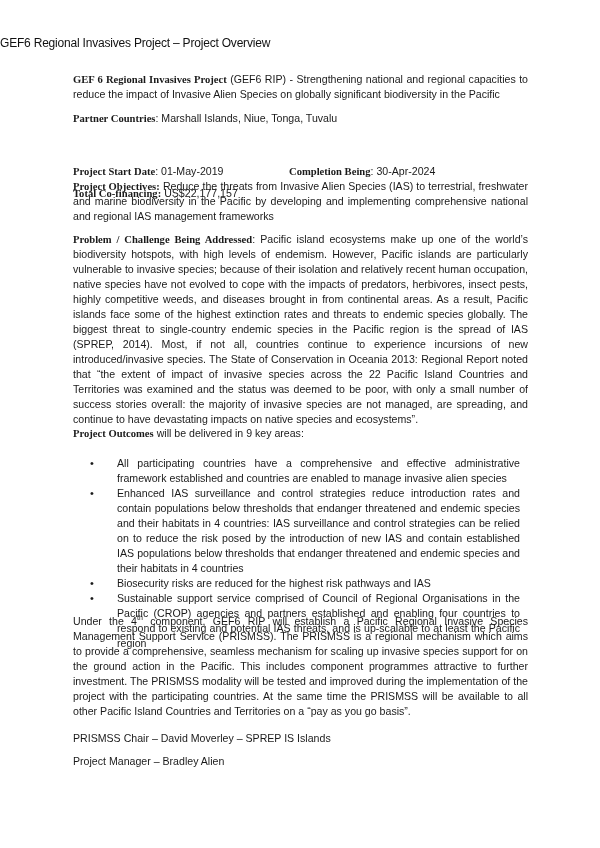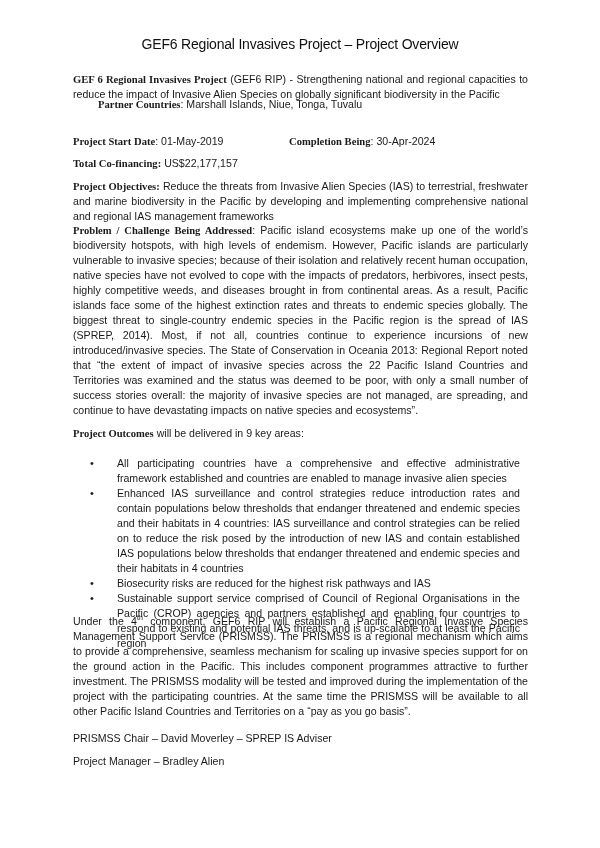--- a/index.html
+++ b/index.html
@@ -3,62 +3,62 @@
   <meta charset="utf-8">
   <style>
     html, body { margin: 0; padding: 0; background: #ffffff; }
     body {
       width: 600px; height: 848px; overflow: hidden; position: relative;
       font-family: "Liberation Sans", sans-serif; color: #1a1a1a;
     }
     .page { position: absolute; left: 73px; top: 0; width: 455px; }
     .title {
       position: absolute; left: -73px; width: 600px; top: 36px;
-      text-align: center; font-size: 14px; font-weight: normal; letter-spacing: -0.2px;
+      font-size: 12px; font-weight: normal; letter-spacing: -0.2px;
       color: #111;
     }
     .body-text { position: absolute; left: 0; width: 455px; font-size: 10.6px; line-height: 15px; }
     p { margin: 0; text-align: justify; }
     b { font-weight: bold; font-family: Liberation Serif, serif; }
-    .row { display: flex; }
+    .row { display: flex; margin-top: 30px; }
     .row .col1 { width: 216px; }
     .row .col2 { flex: 1; }
     ul { margin: 8px; padding: 0 0 0 36px; list-style: none; }
     ul li { position: relative; text-align: justify; }
     ul li::before { content: "\2022"; position: absolute; left: -27px; top: 0; font-size: 11px; }
     sup { font-size: 7px; line-height: 0; vertical-align: super; }
   </style>
 </head>
 <body>
 
 <div class="page">
   <div class="title">GEF6 Regional Invasives Project – Project Overview</div>
 
   <div class="body-text" style="top:72px;">
     <p><b>GEF 6 Regional Invasives Project</b><span> (GEF6 RIP) - Strengthening national and regional capacities to reduce the impact of Invasive Alien Species on globally significant biodiversity in the Pacific</span></p>
   </div>
 
-  <div class="body-text" style="top:97px;margin-left:25px;">
+  <div class="body-text" style="top:111px;">
     <p><b>Partner Countries</b><span>: Marshall Islands, Niue, Tonga, Tuvalu</span></p>
   </div>
 
   <div class="body-text row" style="top:134px;">
     <div class="col1"><b>Project Start Date</b><span>:  01-May-2019</span></div>
     <div class="col2"><b>Completion Being</b><span>:  30-Apr-2024</span></div>
   </div>
 
   <div class="body-text row" style="top:156px;">
     <div class="col2"><b>Total Co-financing:</b><span>  US$22,177,157</span></div>
   </div>
 
   <div class="body-text" style="top:179px;">
     <p><b>Project Objectives:</b><span>  Reduce the threats from Invasive Alien Species (IAS) to terrestrial, freshwater and marine biodiversity in the Pacific by developing and implementing comprehensive national and regional IAS management frameworks</span></p>
   </div>
 
-  <div class="body-text" style="top:223px;">
+  <div class="body-text" style="top:232px;">
     <p><b>Problem / Challenge Being Addressed</b><span>: Pacific island ecosystems make up one of the world’s biodiversity hotspots, with high levels of endemism. However, Pacific islands are particularly vulnerable to invasive species; because of their isolation and relatively recent human occupation, native species have not evolved to cope with the impacts of predators, herbivores, insect pests, highly competitive weeds, and diseases brought in from continental areas. As a result, Pacific islands face some of the highest extinction rates and threats to endemic species globally. The biggest threat to single-country endemic species in the Pacific region is the spread of IAS (SPREP, 2014). Most, if not all, countries continue to experience incursions of new introduced/invasive species. The State of Conservation in Oceania 2013: Regional Report noted that “the extent of impact of invasive species across the 22 Pacific Island Countries and Territories was examined and the status was deemed to be poor, with only a small number of success stories overall: the majority of invasive species are not managed, are spreading, and continue to have devastating impacts on native species and ecosystems”.</span></p>
   </div>
 
   <div class="body-text" style="top:426px;">
     <p><b>Project Outcomes</b><span> will be delivered in 9 key areas:</span></p>
   </div>
 
   <div class="body-text" style="top:448px;">
     <ul>
       <li>All participating countries have a comprehensive and effective administrative framework established and countries are enabled to manage invasive alien species</li>
@@ -66,19 +66,19 @@
       <li>Biosecurity risks are reduced for the highest risk pathways and IAS</li>
       <li>Sustainable support service comprised of Council of Regional Organisations in the Pacific (CROP) agencies and partners established and enabling four countries to respond to existing and potential IAS threats, and is up-scalable to at least the Pacific region</li>
     </ul>
   </div>
 
   <div class="body-text" style="top:614px;">
     <p><span>Under the 4</span><sup>th</sup><span> component, GEF6 RIP will establish a Pacific Regional Invasive Species Management Support Service (PRISMSS). The PRISMSS is a regional mechanism which aims to provide a comprehensive, seamless mechanism for scaling up invasive species support for on the ground action in the Pacific.  This includes component programmes attractive to further investment.  The PRISMSS modality will be tested and improved during the implementation of the project with the participating countries. At the same time the PRISMSS will be available to all other Pacific Island Countries and Territories on a “pay as you go basis”.</span></p>
   </div>
 
   <div class="body-text" style="top:731px;">
-    <p>PRISMSS Chair – David Moverley – SPREP IS Adviser</p>
+    <p>PRISMSS Chair – David Moverley – SPREP IS Islands</p>
   </div>
 
   <div class="body-text" style="top:754px;">
     <p>Project Manager – Bradley Alien</p>
   </div>
 </div>
 
 </body></html>

